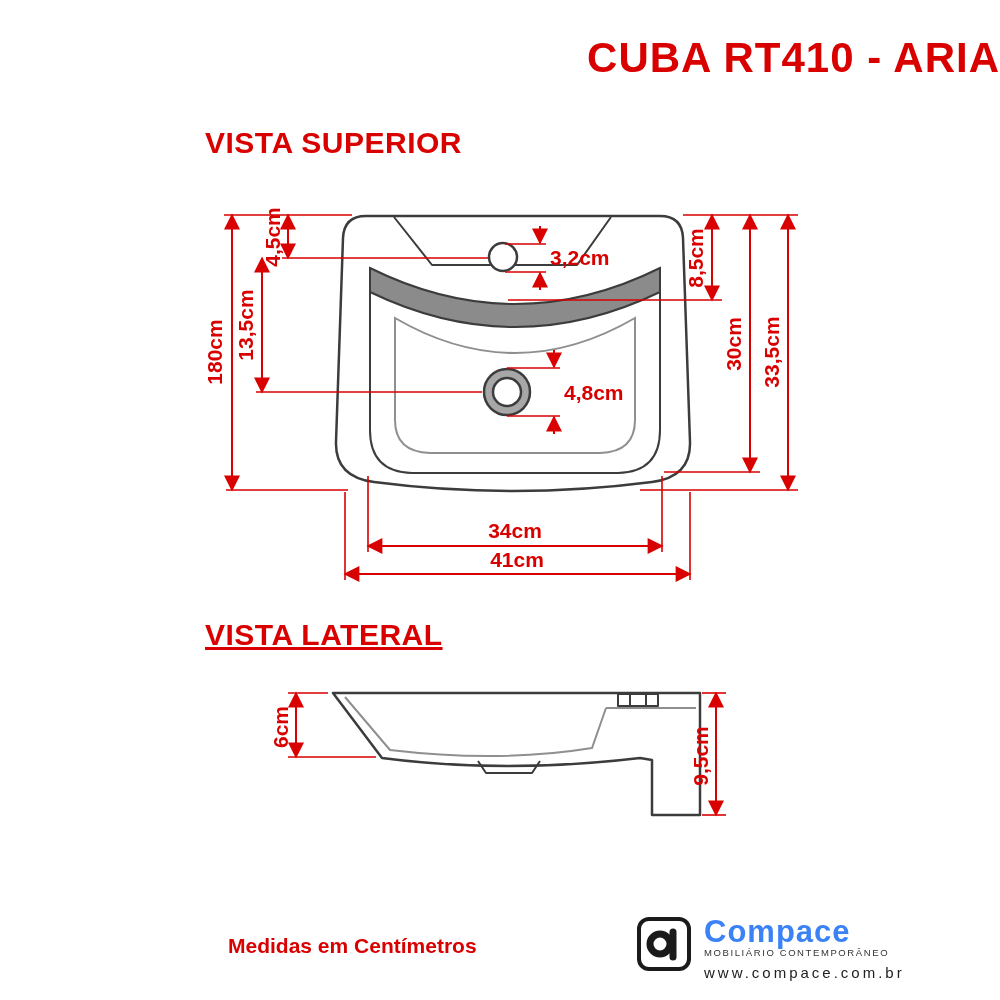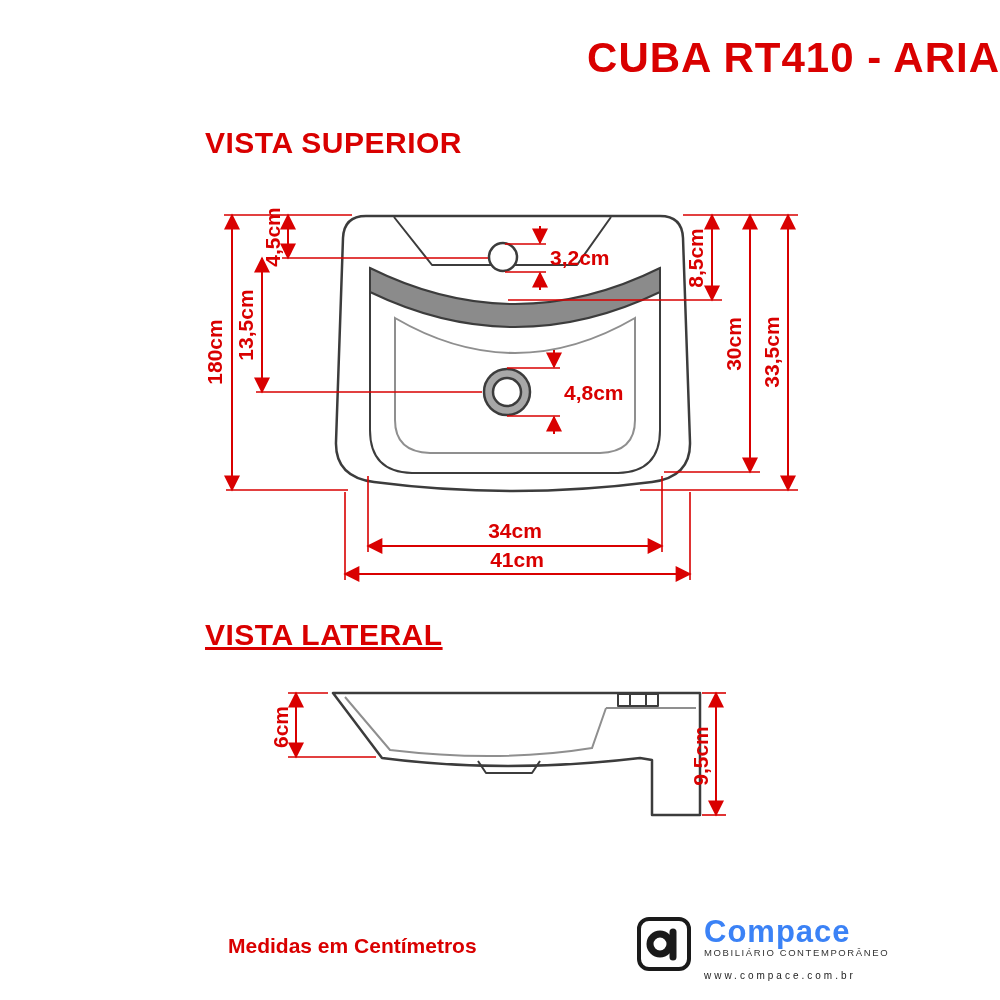--- a/index.html
+++ b/index.html
@@ -25,21 +25,21 @@
   .ext{stroke:#d90000;stroke-width:1.6;fill:none;}
   .dimlbl{
     font-family:"Liberation Sans", sans-serif;font-weight:bold;
     font-size:21px;fill:#d90000;
   }
   
   .brand{position:absolute;left:636px;top:916px;display:flex;align-items:flex-start;gap:12px;}
   .brand-text{display:flex;flex-direction:column;}
   .brand-name{font-size:31px;font-weight:bold;color:#3b82f6;letter-spacing:1px;line-height:1;}
   .brand-tagline{font-size:9.5px;letter-spacing:1.6px;color:#333;font-weight:normal;}
-  .brand-site{font-size:10px;letter-spacing:3px;color:#222;margin-top:12px;}
+  .brand-site{font-size:15px;letter-spacing:3px;color:#222;margin-top:6px;}
 </style>
 </head>
 <body>
 
 <div class="page-title red-text">CUBA RT410 - ARIA</div>
 <div class="section-heading red-text h-top">VISTA SUPERIOR</div>
 <div class="section-heading red-text h-side">VISTA LATERAL</div>
 <div class="footer-note red-text">Medidas em Centímetros</div>
 
 <svg class="diagram" width="1000" height="1000" viewBox="0 0 1000 1000">

